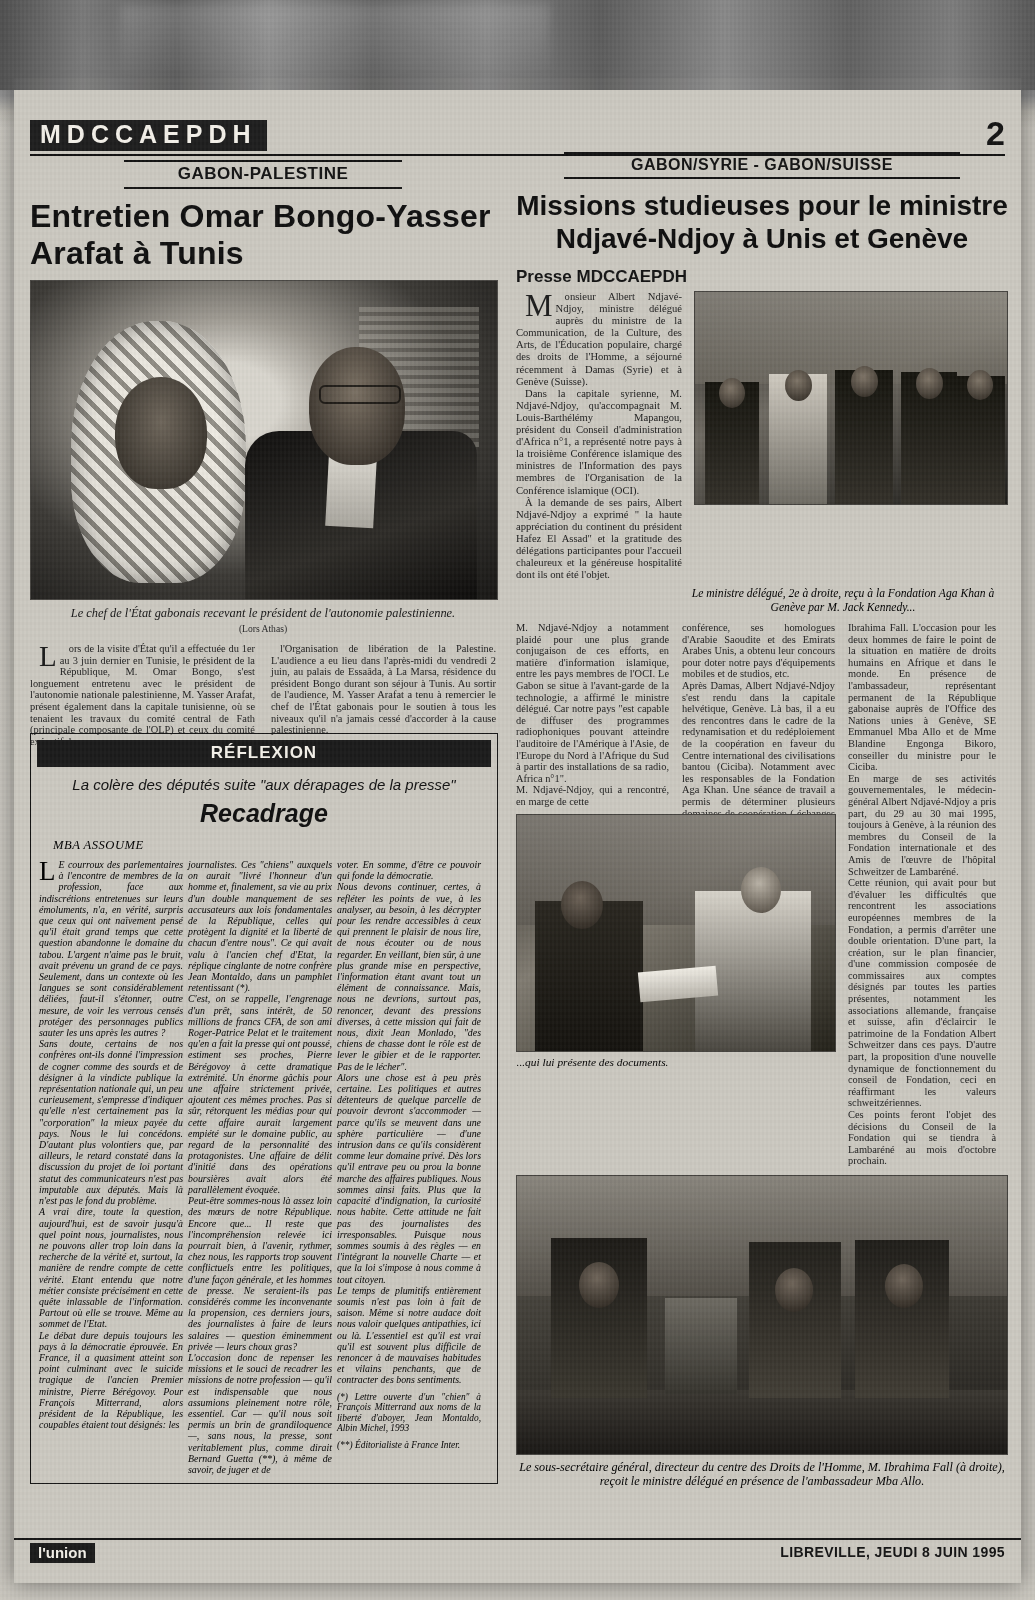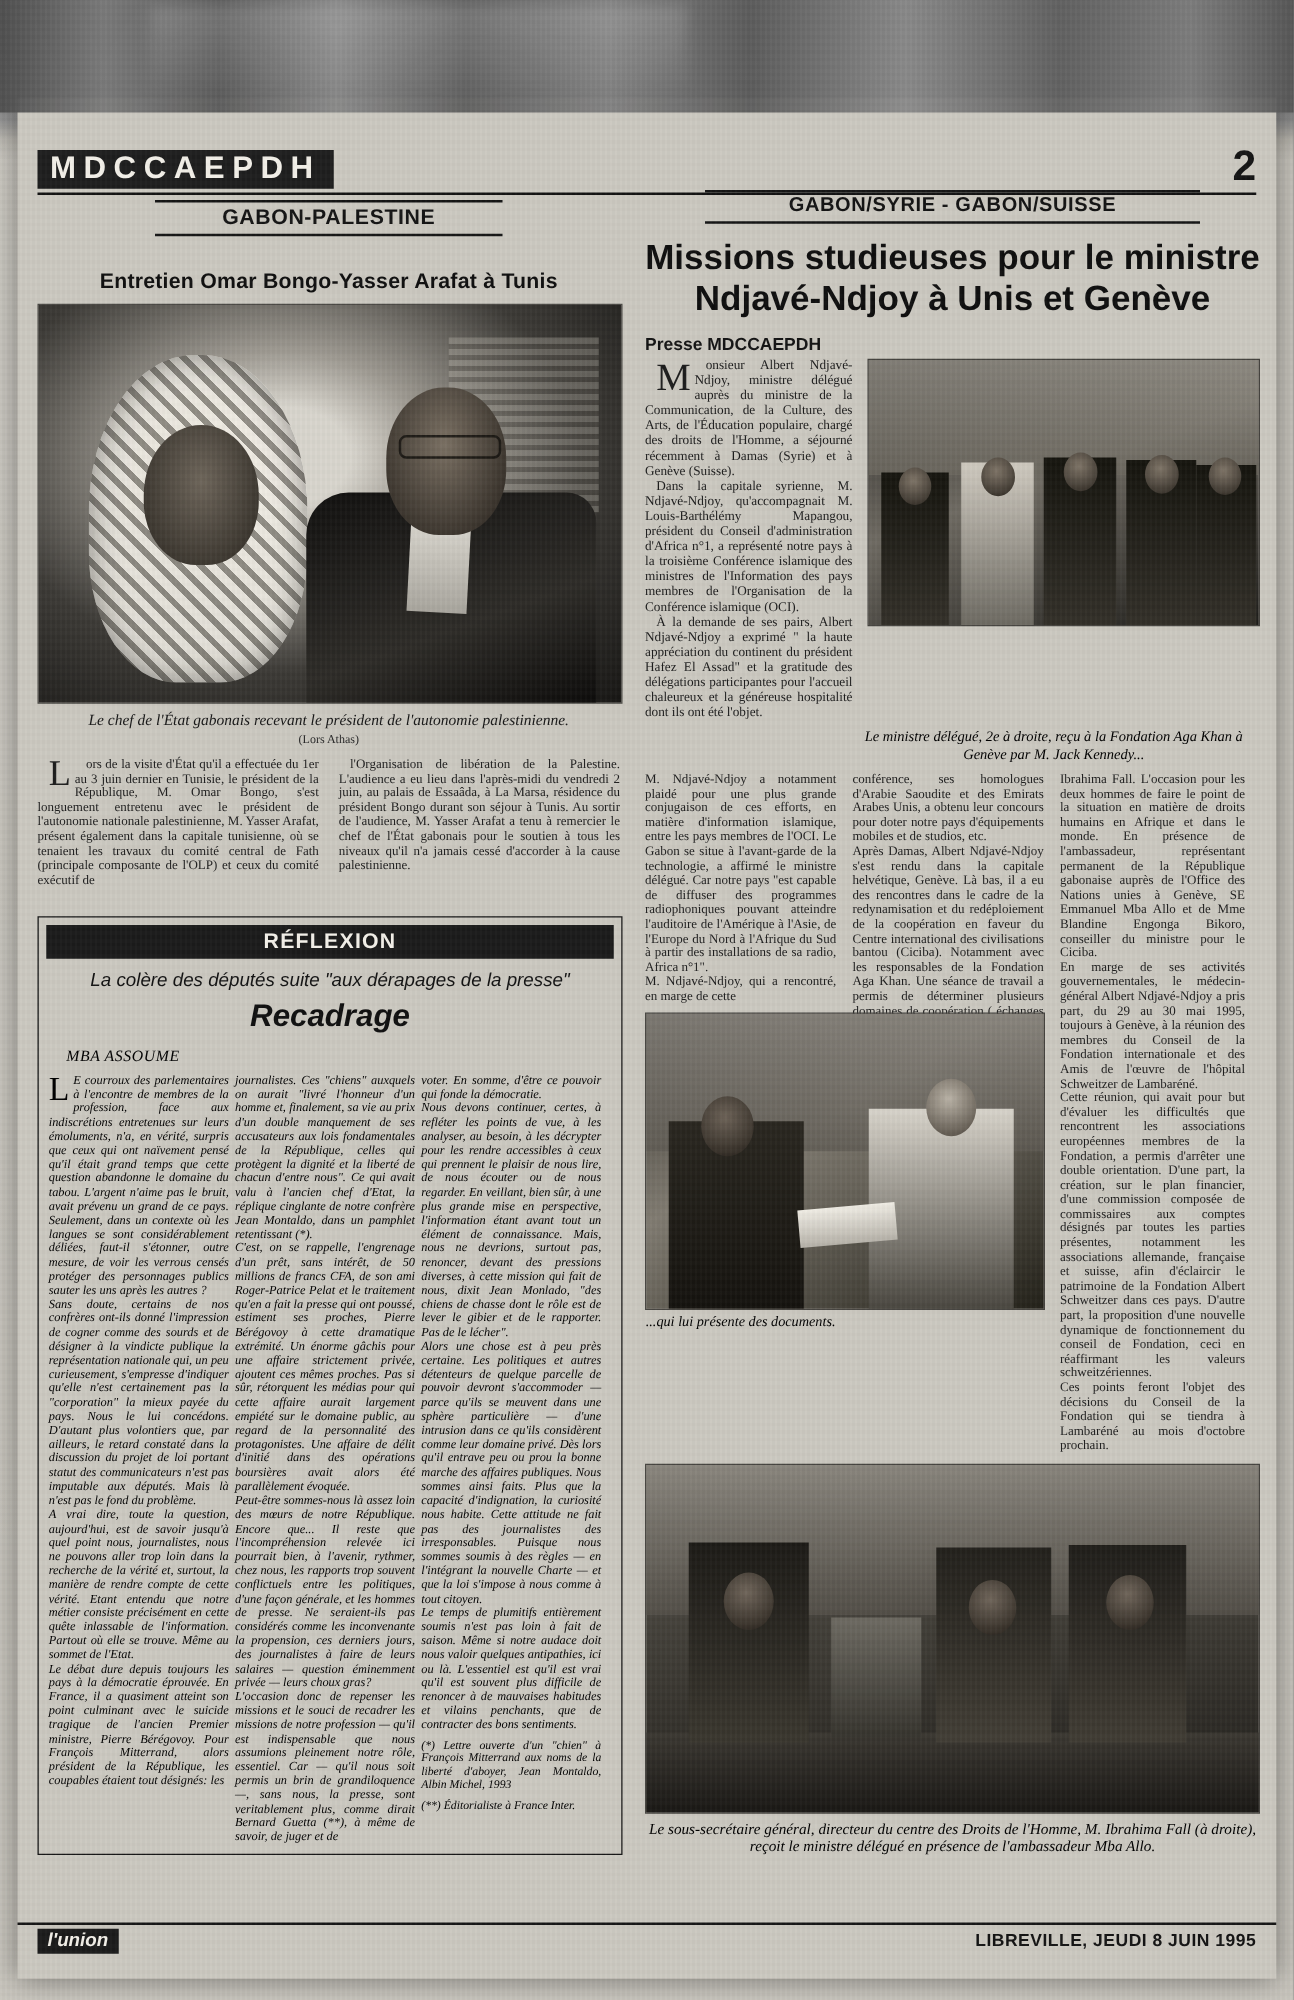--- a/index.html
+++ b/index.html
@@ -75,22 +75,22 @@
     position:absolute;left:30px;top:160px;width:466px;
   }
   .kicker-box{
     border-top:2px solid #141414;border-bottom:2px solid #141414;
     text-align:center;font-family:"Liberation Sans",sans-serif;
     font-weight:bold;font-size:17px;letter-spacing:.5px;
     padding:2px 0 3px 0;color:#141414;
   }
   .kicker-box.small{width:278px;margin:0 auto;}
   #gp-title{
-    text-align:center;font-family:"Liberation Sans",sans-serif;
-    font-weight:bold;font-size:17px;margin-top:26px;color:#101010;
+    font-family:"Liberation Sans",sans-serif;
+    font-weight:bold;font-size:32px;margin-top:9px;color:#101010;
     letter-spacing:.2px;
   }
   #gp-photo{
     margin-top:8px;width:466px;height:318px;
     background:
       radial-gradient(ellipse at 42% 38%, #d8d5cd 0 14%, #9e9a92 30%, #3c3a36 62%, #171614 100%),
       linear-gradient(125deg,#2a2825 0%,#55524c 40%,#201f1c 100%);
     position:relative;overflow:hidden;border:1px solid #4a4844;
   }
   #gp-photo .kaffiyeh{
@@ -151,21 +151,21 @@
   #gs{
     position:absolute;left:516px;top:152px;width:492px;
   }
   #gs .kicker-box{width:396px;margin:0 auto;font-size:16px;}
   #gs-title{
     text-align:center;font-family:"Liberation Sans",sans-serif;
     font-weight:bold;font-size:28px;line-height:33px;margin-top:10px;color:#0f0f0f;
   }
   #gs-presse{
     margin-top:12px;font-family:"Liberation Sans",sans-serif;font-weight:bold;
-    font-size:14px;color:#141414;
+    font-size:17px;color:#141414;
   }
   #gs-top{
     display:flex;gap:12px;margin-top:4px;
   }
   #gs-lead{width:166px;font-size:10.6px;line-height:12.1px;text-align:justify;}
   #gs-lead .dc::first-letter{
     float:left;font-size:31px;line-height:25px;padding:2px 3px 0 0;
   }
   #gs-photo1{
     width:312px;height:212px;border:1px solid #45433f;
@@ -232,21 +232,21 @@
   }
   .foot-note{font-size:9.4px;line-height:10.6px;margin-top:6px;font-style:italic;}
 
   
   #bottombar{
     position:absolute;left:14px;top:1538px;width:1007px;height:26px;
     border-top:2px solid #141414;
   }
   #logo{
     position:absolute;left:16px;top:3px;background:#1b1b1b;color:#f2efe8;
-    font-family:"Liberation Sans",sans-serif;font-weight:bold;font-style:italic;
+    font-family:"Liberation Sans",sans-serif;font-weight:bold;
     font-size:15px;padding:1px 8px 2px 8px;
   }
   #dateline{
     position:absolute;right:16px;top:4px;font-family:"Liberation Sans",sans-serif;
     font-weight:bold;font-size:14px;color:#141414;letter-spacing:.4px;
   }
 </style>
 </head>
 <body>
 

